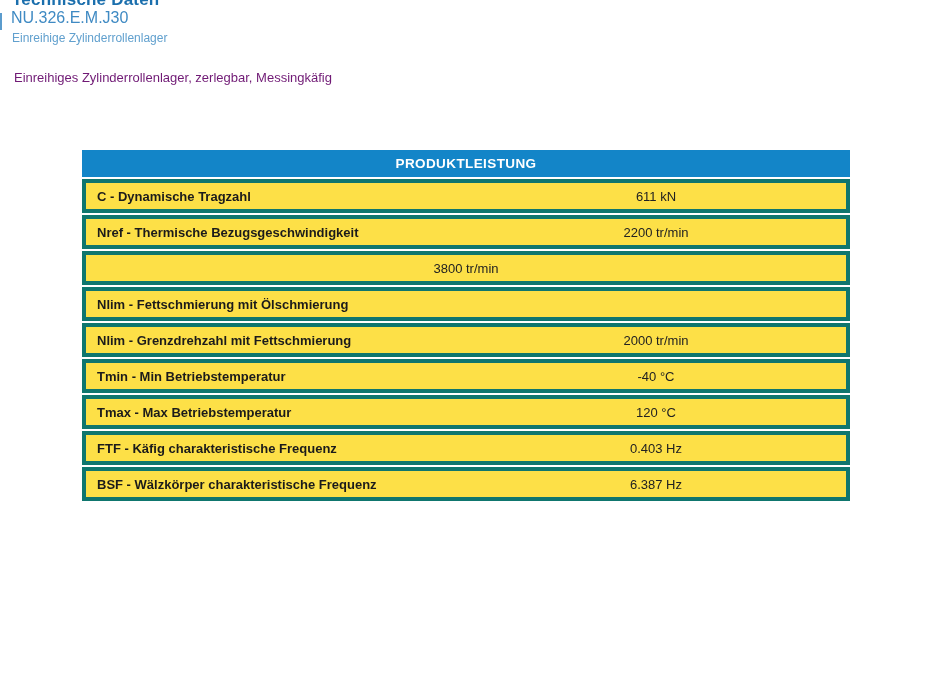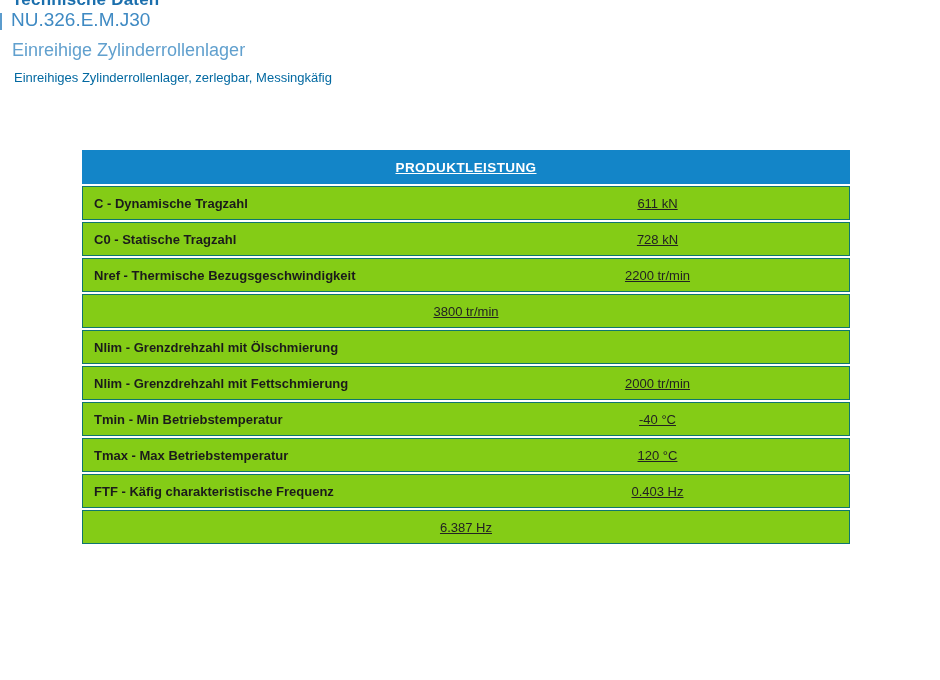--- a/index.html
+++ b/index.html
@@ -24,91 +24,89 @@
     font-size: 17px;
     font-weight: bold;
     color: #1b6fad;
     letter-spacing: 0.2px;
   }
   .product-code {
     position: absolute;
     left: 11px;
     top: 9px;
     margin: 0;
-    font-size: 19px;
+    font-size: 16px;
     font-weight: normal;
     color: #3f8ac3;
   }
   .product-family {
     position: absolute;
     left: 12px;
-    top: 40px;
-    font-size: 18px;
+    top: 31px;
+    font-size: 12px;
     color: #61a0ce;
   }
   .product-description {
     position: absolute;
     left: 14px;
     top: 70px;
     font-size: 13px;
-    color: #0369a1;
+    color: #701a75;
   }
   .edge-sliver {
     position: absolute;
     left: 0;
     top: 13px;
     width: 2px;
     height: 17px;
     background: #5b9ccd;
   }
 
   
   .perf-table {
     position: absolute;
     left: 82px;
     top: 150px;
     width: 768px;
   }
   .perf-header {
-    height: 34px;
+    height: 27px;
     background: #1385c8; 
     color: #ffffff;
     font-size: 13.5px;
     font-weight: bold;
     letter-spacing: 0.4px;
     display: flex;
     align-items: center;
     justify-content: center;
-    text-decoration: underline;
   }
   .perf-row {
     display: flex;
     align-items: center;
     height: 34px;
     margin-top: 2px;
     box-sizing: border-box;
-    border: 1px solid #0f766e;
-    background: #84cc16;
+    border: 4px solid #0f766e;
+    background: #fde047;
   }
   .perf-row .row-label {
     flex: 0 0 50%;
     box-sizing: border-box;
     padding-left: 11px;
     font-size: 13px;
     font-weight: bold;
     color: #1b1b1b;
     white-space: nowrap;
   }
   .perf-row .row-value {
     flex: 1 1 auto;
     text-align: center;
     font-size: 13px;
     color: #222222;
     white-space: nowrap;
-    text-decoration: underline;
   }
 </style>
 </head>
 <body>
 
 <div class="edge-sliver"></div>
 
 <h1 class="section-title" style="color: rgb(27, 111, 173);">Technische Daten</h1>
 
 <h2 class="product-code" style="color: rgb(63, 138, 195);">NU.326.E.M.J30</h2>
@@ -118,46 +116,43 @@
 <div class="product-description">Einreihiges Zylinderrollenlager, zerlegbar, Messingkäfig</div>
 
 <div class="perf-table">
   <div class="perf-header" style="background: rgb(19, 133, 200);">PRODUKTLEISTUNG</div>
   <div class="perf-rows">
       <div class="perf-row">
         <span class="row-label">C - Dynamische Tragzahl</span>
         <span class="row-value">611 kN</span>
       </div>
       <div class="perf-row">
-        <span class="row-label">C0 - Statische Tragzahl</span>
-        <span class="row-value">728 kN</span>
-      </div>
-      <div class="perf-row">
         <span class="row-label">Nref - Thermische Bezugsgeschwindigkeit</span>
         <span class="row-value">2200 tr/min</span>
       </div>
       <div class="perf-row">
         <span class="row-value">3800 tr/min</span>
       </div>
       <div class="perf-row">
-        <span class="row-label">Nlim - Grenzdrehzahl mit Ölschmierung</span>
+        <span class="row-label">Nlim - Fettschmierung mit Ölschmierung</span>
       </div>
       <div class="perf-row">
         <span class="row-label">Nlim - Grenzdrehzahl mit Fettschmierung</span>
         <span class="row-value">2000 tr/min</span>
       </div>
       <div class="perf-row">
         <span class="row-label">Tmin - Min Betriebstemperatur</span>
         <span class="row-value">-40 °C</span>
       </div>
       <div class="perf-row">
         <span class="row-label">Tmax - Max Betriebstemperatur</span>
         <span class="row-value">120 °C</span>
       </div>
       <div class="perf-row">
         <span class="row-label">FTF - Käfig charakteristische Frequenz</span>
         <span class="row-value">0.403 Hz</span>
       </div>
       <div class="perf-row">
+        <span class="row-label">BSF - Wälzkörper charakteristische Frequenz</span>
         <span class="row-value">6.387 Hz</span>
       </div>
     </div>
 </div>
 
 </body></html>

